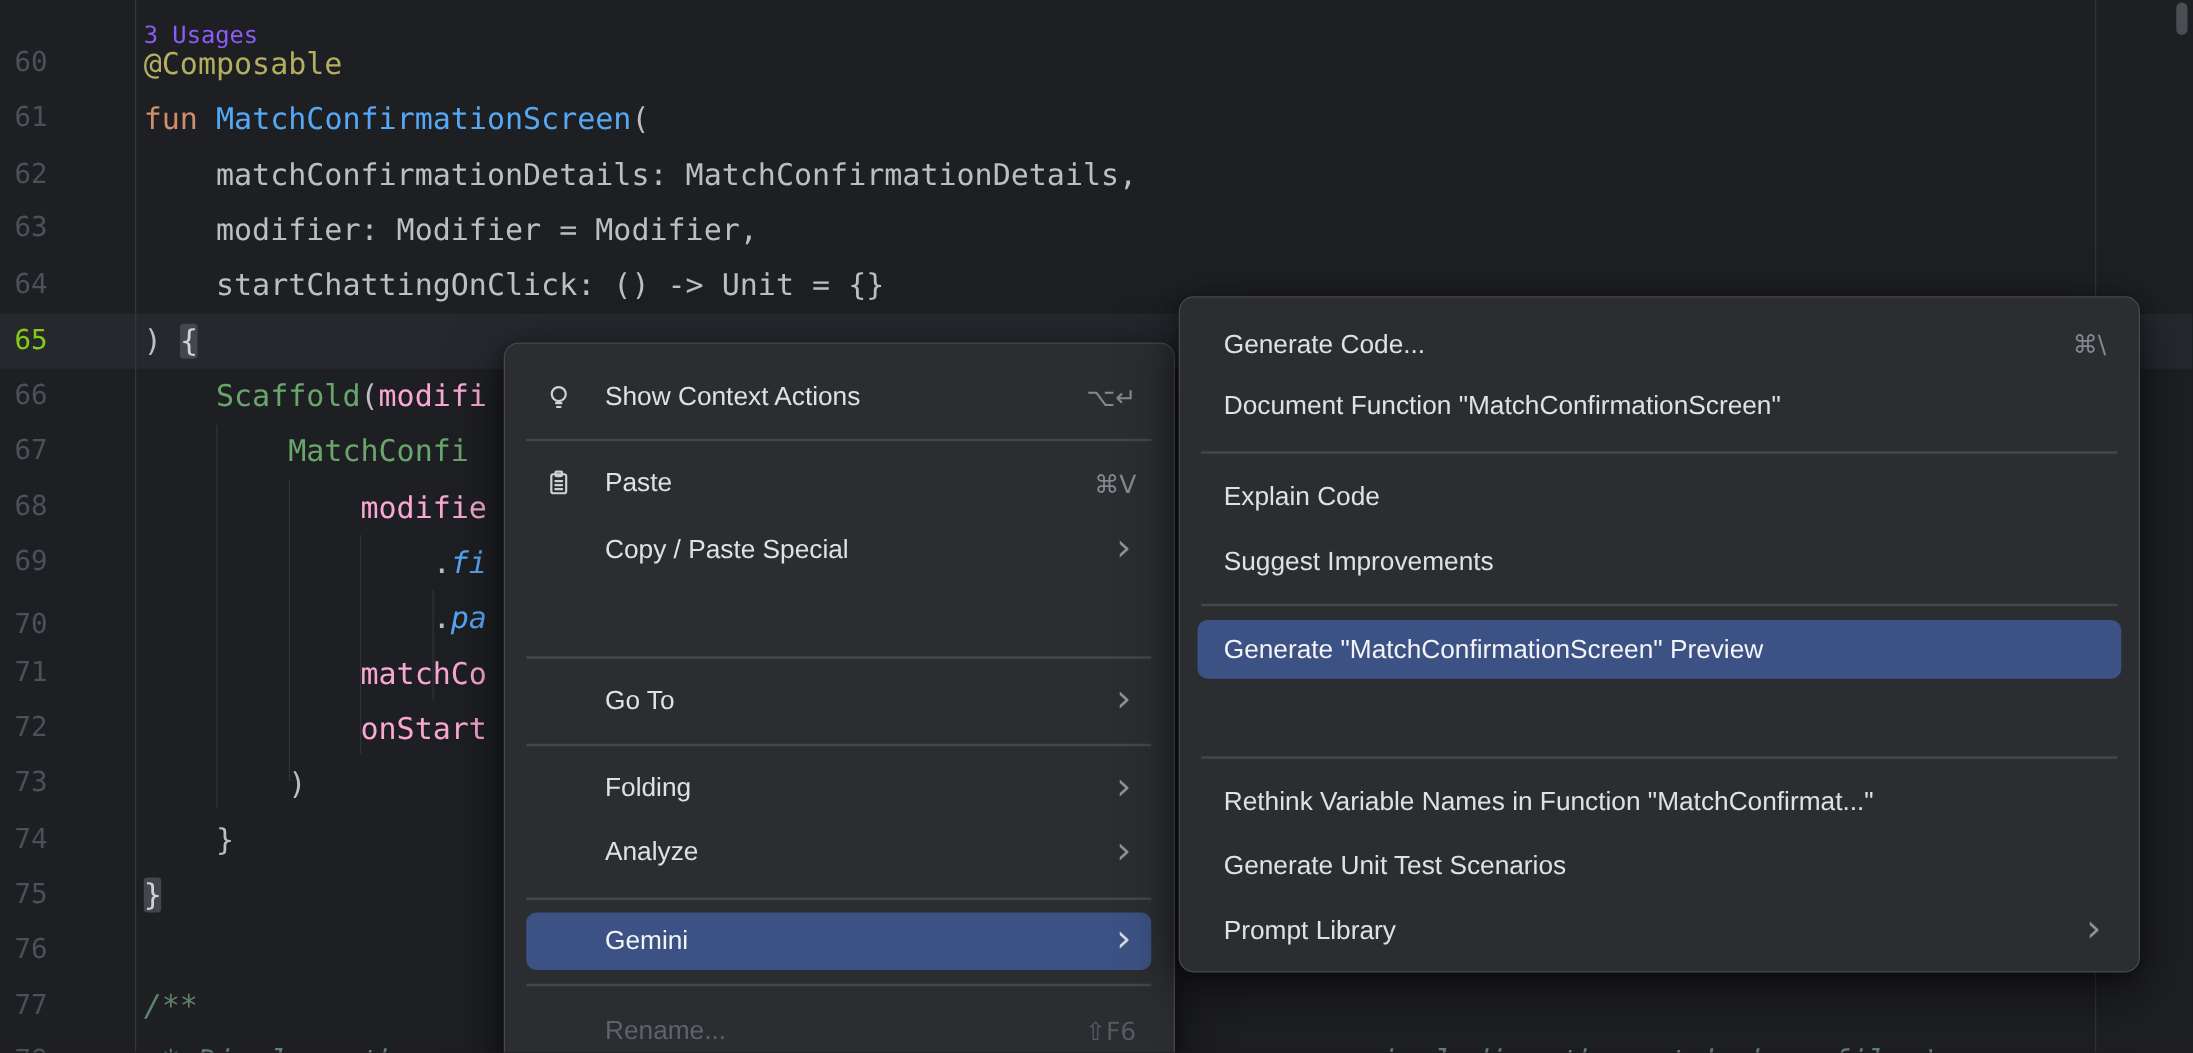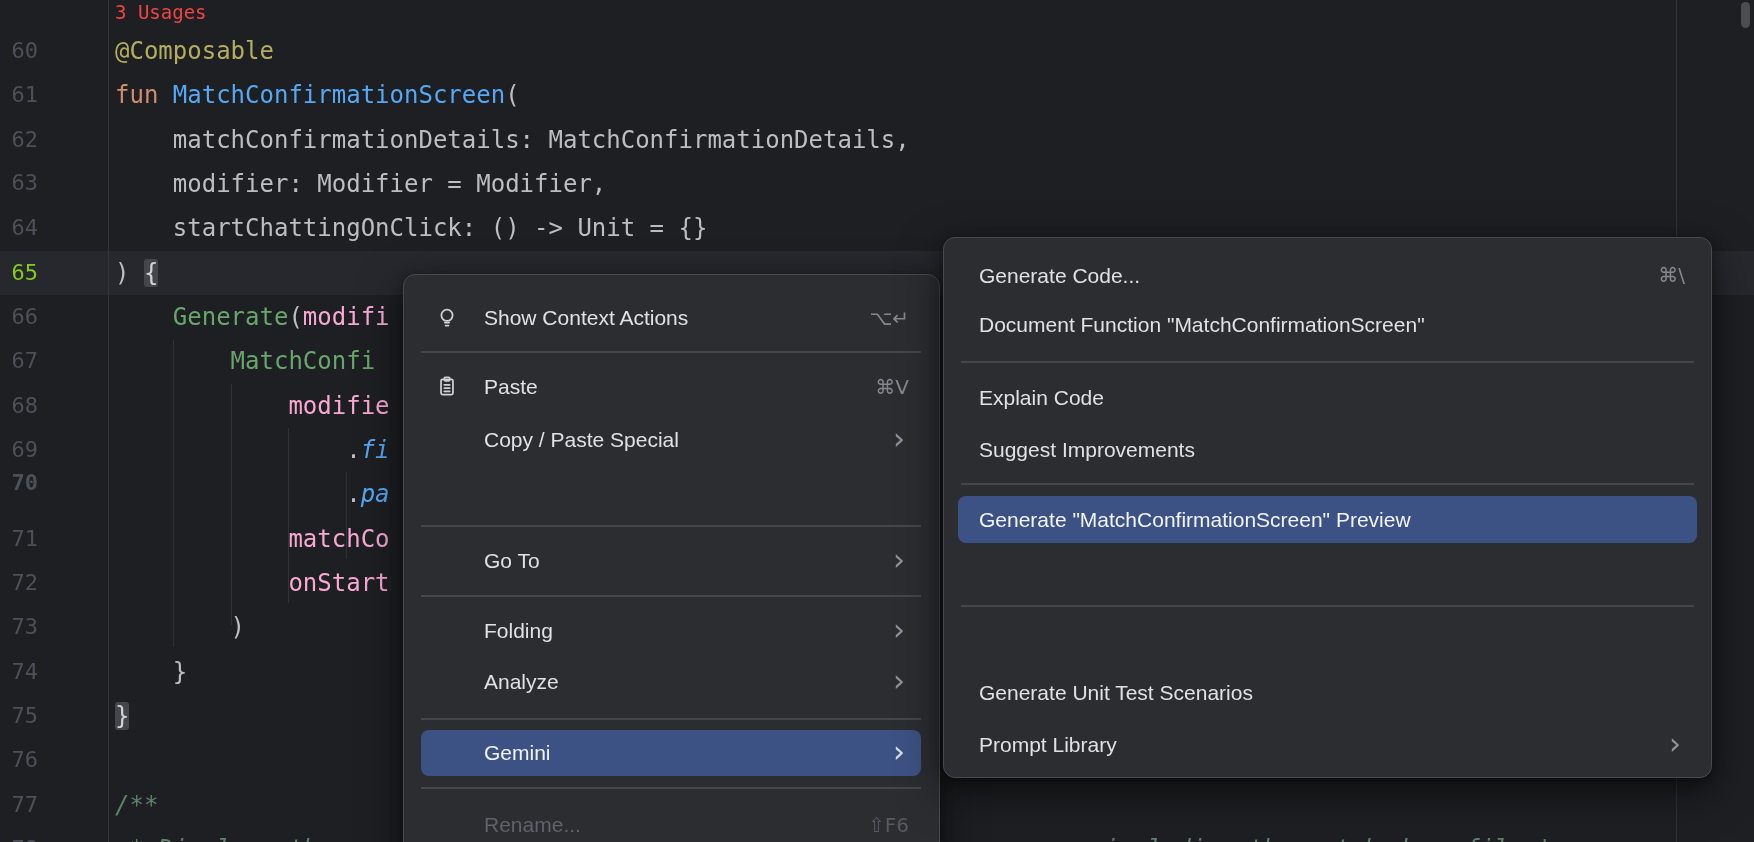--- a/index.html
+++ b/index.html
@@ -8,22 +8,22 @@
     background:#1E1F22;font-family:"Liberation Sans",sans-serif;
     -webkit-font-smoothing:antialiased;
   }
   
   #editor{position:absolute;inset:0;}
   .current-line-band{position:absolute;left:0;width:1754px;top:251px;height:44px;background:#26282E;}
   .gutter-sep{position:absolute;left:108px;top:0;width:1px;height:842px;background:#33363B;}
   .margin-guide{position:absolute;left:1676px;top:0;width:1px;height:842px;background:#303338;}
   .indent-guide{position:absolute;width:1px;background:#2F3338;}
   .scroll-thumb{position:absolute;left:1741px;top:2px;width:9px;height:26px;border-radius:5px;background:#4A4D52;}
-  .usages{position:absolute;left:115px;top:0;height:24px;line-height:24px;
-    font-family:"DejaVu Sans Mono",monospace;font-size:19px;color:#ef4444;}
+  .usages{position:absolute;left:115px;top:16px;height:24px;line-height:24px;
+    font-family:"DejaVu Sans Mono",monospace;font-size:19px;color:#8b5cf6;}
   .gnum{position:absolute;left:0;width:38px;height:44px;line-height:44px;text-align:right;
     font-family:"DejaVu Sans Mono",monospace;font-size:22px;color:#4B5059;}
   .gnum.active{color:#84cc16;}
   .cline{position:absolute;left:115px;height:44px;line-height:44px;white-space:pre;
     font-family:"DejaVu Sans Mono",monospace;font-size:24px;color:#BCBEC4;}
   .tk-an{color:#B3AE60}
   .tk-kw{color:#CF8E6D}
   .tk-fn{color:#56A8F5}
   .tk-tx{color:#BCBEC4}
   .tk-gr{color:#68A66C}
@@ -68,38 +68,38 @@
       <div class="gnum" style="top: 29px;">60</div>
       <div class="gnum" style="top: 73.3px;">61</div>
       <div class="gnum" style="top: 117.7px;">62</div>
       <div class="gnum" style="top: 161px;">63</div>
       <div class="gnum" style="top: 206.3px;">64</div>
       <div class="gnum active" style="top: 250.6px;">65</div>
       <div class="gnum" style="top: 295px;">66</div>
       <div class="gnum" style="top: 339.3px;">67</div>
       <div class="gnum" style="top: 383.6px;">68</div>
       <div class="gnum" style="top: 428px;">69</div>
-      <div class="gnum" style="top: 461px; font-weight: bold;">70</div>
+      <div class="gnum" style="top: 478px;">70</div>
       <div class="gnum" style="top: 516.6px;">71</div>
       <div class="gnum" style="top: 561px;">72</div>
       <div class="gnum" style="top: 605.3px;">73</div>
       <div class="gnum" style="top: 649.6px;">74</div>
       <div class="gnum" style="top: 693.9px;">75</div>
       <div class="gnum" style="top: 738.3px;">76</div>
       <div class="gnum" style="top: 782.6px;">77</div>
       <div class="gnum" style="top: 826.9px;">78</div>
     </div>
   <div id="code">
       <div class="cline" style="top: 29px;"><span class="tk-an">@Composable</span></div>
       <div class="cline" style="top: 73.3px;"><span class="tk-kw">fun</span><span class="tk-tx"> </span><span class="tk-fn">MatchConfirmationScreen</span><span class="tk-tx">(</span></div>
       <div class="cline" style="top: 117.7px;"><span class="tk-tx">    matchConfirmationDetails: MatchConfirmationDetails,</span></div>
       <div class="cline" style="top: 162px;"><span class="tk-tx">    modifier: Modifier = Modifier,</span></div>
       <div class="cline" style="top: 206.3px;"><span class="tk-tx">    startChattingOnClick: () -&gt; Unit = {}</span></div>
       <div class="cline" style="top: 250.6px;"><span class="tk-tx">) </span><span class="tk-br">{</span></div>
-      <div class="cline" style="top: 295px;"><span class="tk-tx">    </span><span class="tk-gr">Generate</span><span class="tk-tx">(</span><span class="tk-na">modifi</span></div>
+      <div class="cline" style="top: 295px;"><span class="tk-tx">    </span><span class="tk-gr">Scaffold</span><span class="tk-tx">(</span><span class="tk-na">modifi</span></div>
       <div class="cline" style="top: 339.3px;"><span class="tk-tx">        </span><span class="tk-gr">MatchConfi</span></div>
       <div class="cline" style="top: 383.6px;"><span class="tk-tx">            </span><span class="tk-na">modifie</span></div>
       <div class="cline" style="top: 428px;"><span class="tk-tx">                .</span><span class="tk-ex">fi</span></div>
       <div class="cline" style="top: 472.3px;"><span class="tk-tx">                .</span><span class="tk-ex">pa</span></div>
       <div class="cline" style="top: 516.6px;"><span class="tk-tx">            </span><span class="tk-na">matchCo</span></div>
       <div class="cline" style="top: 561px;"><span class="tk-tx">            </span><span class="tk-na">onStart</span></div>
       <div class="cline" style="top: 605.3px;"><span class="tk-tx">        )</span></div>
       <div class="cline" style="top: 649.6px;"><span class="tk-tx">    }</span></div>
       <div class="cline" style="top: 693.9px;"><span class="tk-br">}</span></div>
       <div class="cline" style="top: 782.6px;"><span class="tk-cm">/**</span></div>
@@ -174,20 +174,23 @@
     <span>Explain Code</span>
   </div>
   <div class="mi" style="top:188px;">
     <span>Suggest Improvements</span>
   </div>
   <div class="sep" style="top:245px;"></div>
   <div class="mi selected" style="top:258px;">
     <span>Generate "MatchConfirmationScreen" Preview</span>
   </div>
   <div class="sep" style="top:367px;"></div>
+  <div class="mi" style="top:380px;">
+    <span>Rethink Variable Names in Function "MatchConfirmat..."</span>
+  </div>
   <div class="mi" style="top:431px;">
     <span>Generate Unit Test Scenarios</span>
   </div>
   <div class="mi" style="top:483px;">
     <span>Prompt Library</span>
     <span class="arrow">›</span>
   </div>
 </div>
 
 </body></html>

